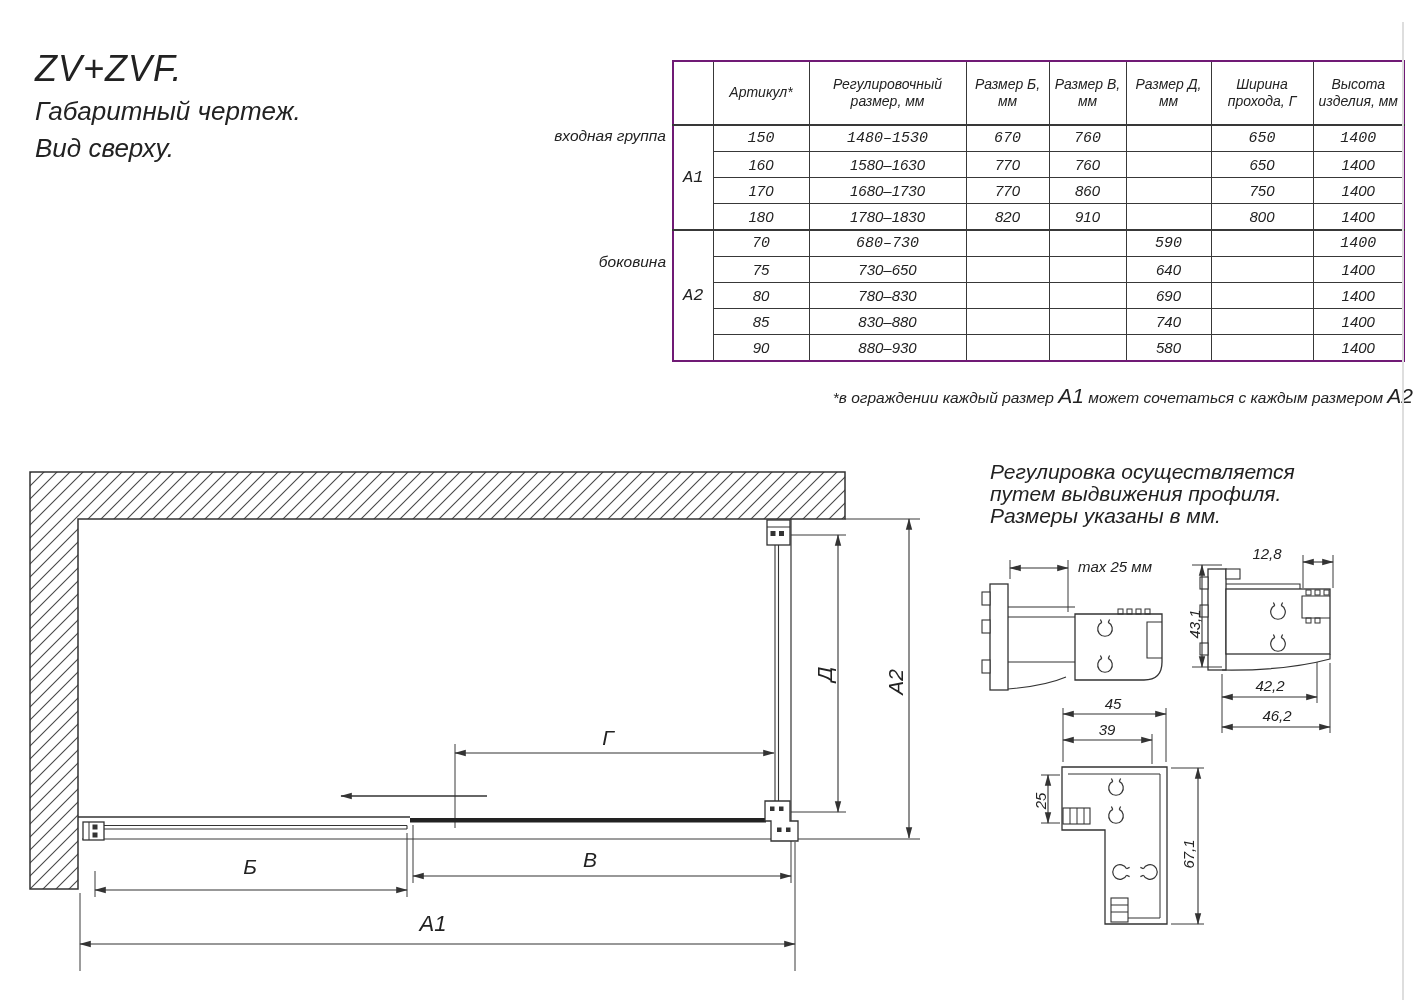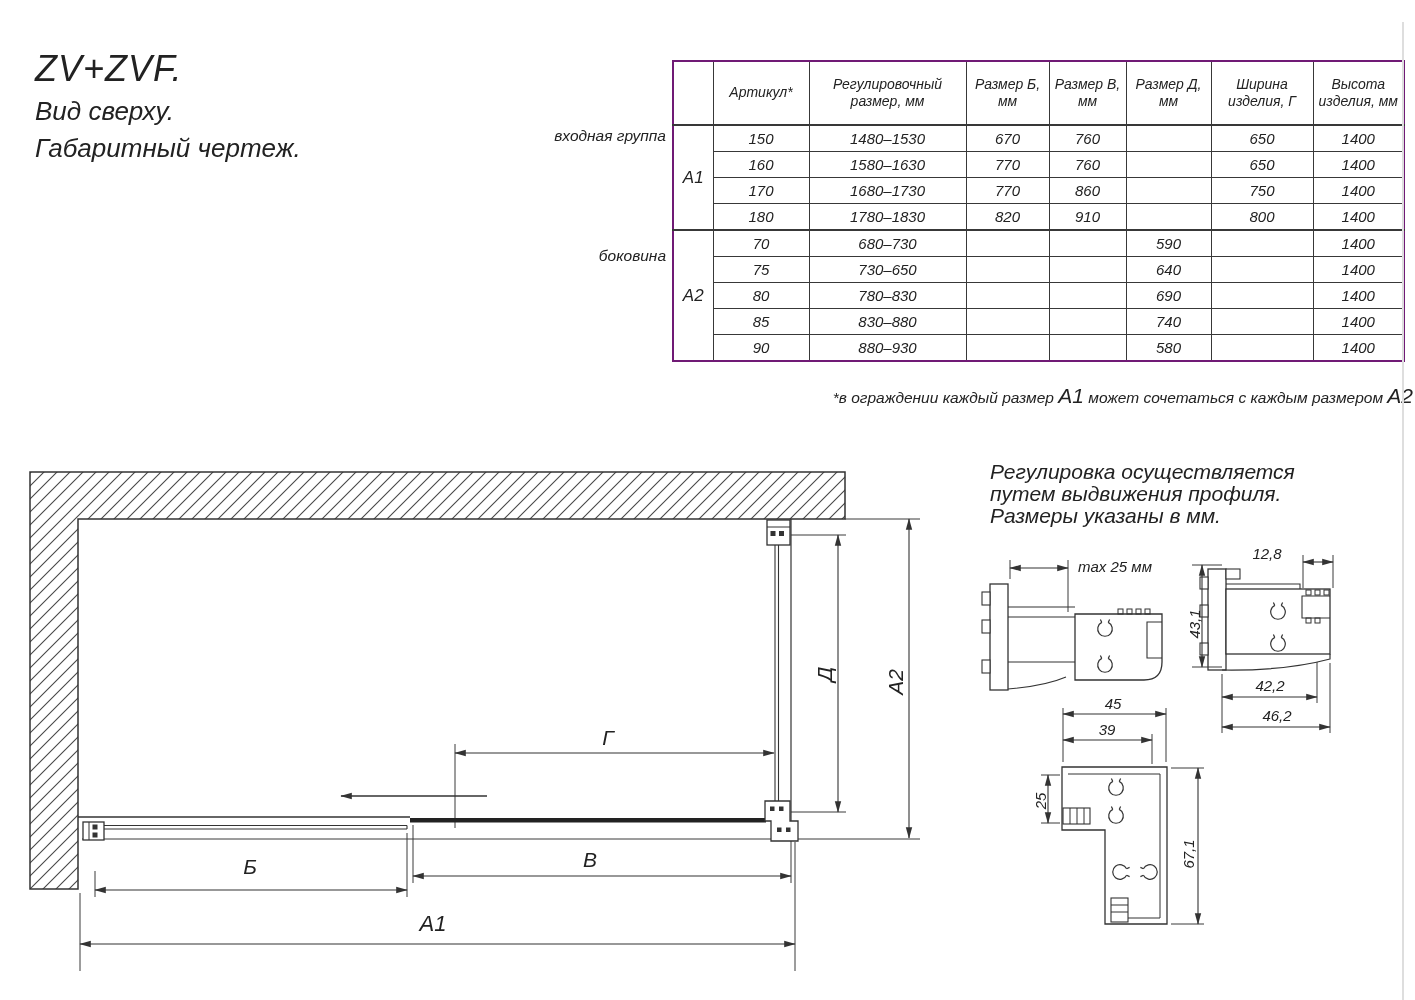--- a/index.html
+++ b/index.html
@@ -9,45 +9,45 @@
   .title-block{position:absolute;left:35px;top:26px;}
   .title-product{font-size:36px;letter-spacing:1px;}
   .title-sub{font-size:26px;margin-top:6px;}
   
   .size-table{position:absolute;left:672px;top:38px;border-collapse:collapse;table-layout:fixed;width:731px;}
   .size-table th,.size-table td{border:1px solid #383838;text-align:center;vertical-align:middle;
         font-weight:normal;font-style:italic;overflow:hidden;}
   .size-table{border:2px solid #701a75;}
   .size-table thead th{height:60px;font-size:14px;line-height:1.25;padding:1px 2px;border-bottom:2px solid #383838;}
   .size-table td{height:25px;font-size:15px;padding:0;}
-  .size-table tr.gstart td{border-top:2px solid #383838;}
+  .size-table tr.gstart td{border-top:2px solid #383838;font-family:Liberation Mono, monospace;}
   .size-table td.gcode{font-size:17px;}
   .rowlabel{position:absolute;width:170px;text-align:right;font-size:15.5px;font-style:italic;}
   .rl-a1{left:496px;top:105px;}
-  .rl-a2{left:496px;top:225px;}
+  .rl-a2{left:496px;top:231px;}
   .footnote{position:absolute;left:662px;top:362px;width:751px;text-align:right;font-size:15.5px;}
   .footnote .big{font-size:21px;}
   
   .note{position:absolute;left:990px;top:439px;font-size:21px;line-height:22px;}
   
   .draw{position:absolute;left:0;top:0;}
   .draw text{font-family:"Liberation Sans",sans-serif;font-style:italic;fill:#222;}
   .t21{font-size:21px;} .t22{font-size:22px;} .t15{font-size:15px;}
   .edge-b{position:absolute;left:0;top:986px;width:1415px;height:2px;background:#d9d9d9;}
   .edge-r{position:absolute;left:1402px;top:0;width:2px;height:1000px;background:#dedede;}
 </style>
 </head>
 <body>
 
 <div class="page">
 
   <div class="title-block">
     <div class="title-product">ZV+ZVF.</div>
+    <div class="title-sub">Габаритный чертеж.</div>
     <div class="title-sub">Вид сверху.</div>
-    <div class="title-sub">Габаритный чертеж.</div>
   </div>
 
   <table class="size-table">
     <colgroup>
       <col style="width:40px">
         <col style="width:96px">
         <col style="width:157px">
         <col style="width:83px">
       <col style="width:77px">
         <col style="width:85px">
@@ -55,21 +55,21 @@
         <col style="width:91px">
     </colgroup>
     <thead>
       <tr>
         <th></th>
         <th>Артикул*</th>
         <th>Регулировочный размер, мм</th>
         <th>Размер Б, мм</th>
         <th>Размер В, мм</th>
         <th>Размер Д, мм</th>
-        <th>Ширина изделия, Г</th>
+        <th>Ширина прохода, Г</th>
         <th>Высота изделия, мм</th>
       </tr>
     </thead>
     <tbody>
       <tr class="gstart">
         <td class="gcode" rowspan="4">А1</td>
         <td>150</td>
         <td>1480–1530</td>
         <td>670</td>
         <td>760</td>

